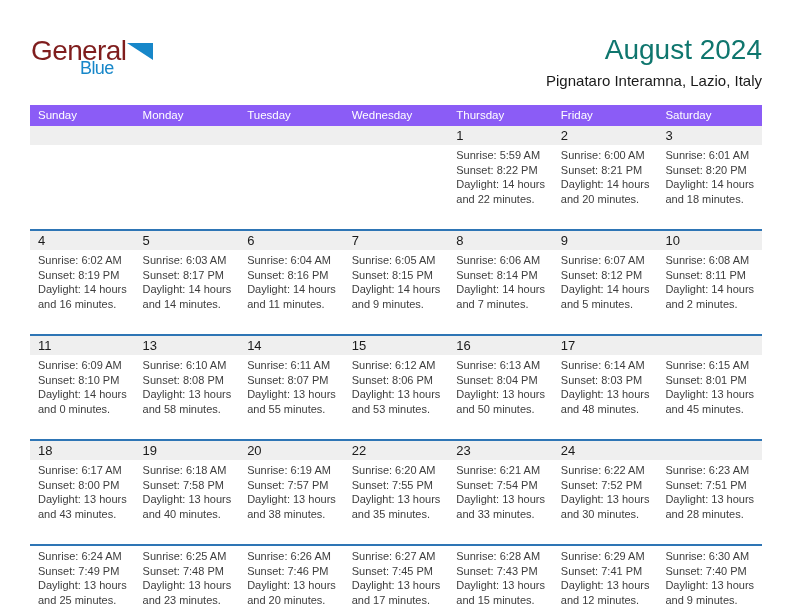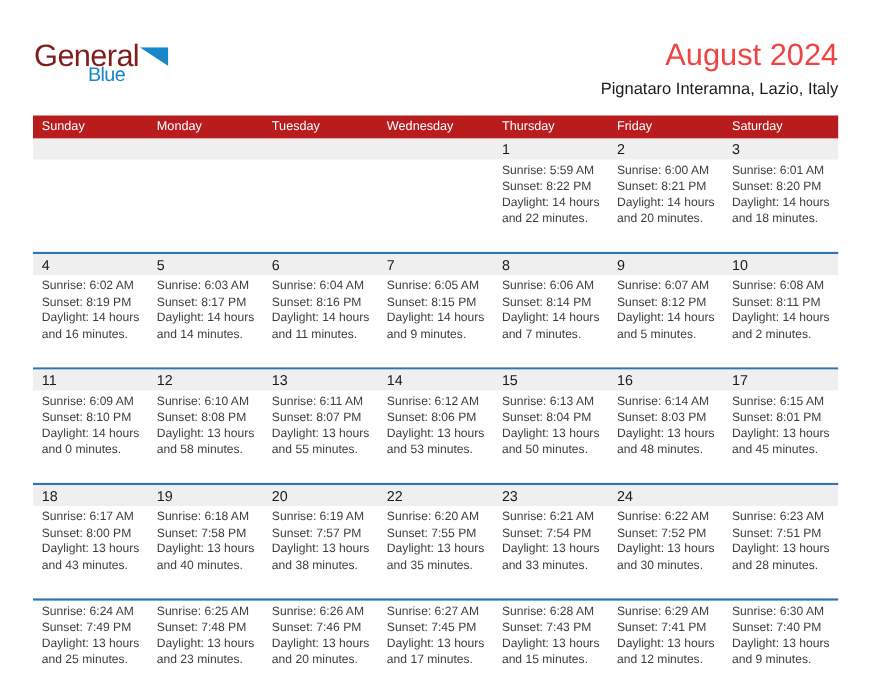--- a/index.html
+++ b/index.html
@@ -12,29 +12,29 @@
   }
 
   
   .logo { position:absolute; left:31px; top:40px; }
   .logo-top { display:flex; align-items:flex-start; }
   .logo-general { font-size:28px; line-height:22px; color:#7f1d1d; letter-spacing:-0.6px;text-align:center; }
   .logo-triangle { margin-left:1px; margin-top:3px; }
   .logo-blue { font-size:18px; line-height:20px; color:#1787c9; letter-spacing:-0.6px; margin-left:49px; margin-top:-4px; }
 
   .title-block { position:absolute; top:34px; right:30px; text-align:right; }
-  .page-title { font-size:28px; line-height:32px; font-weight:400; color:#ef4444; }
+  .page-title { font-size:28px; line-height:32px; font-weight:400; color:#0f766e; }
   .page-subtitle { font-size:15px; line-height:18px; font-weight:400; color:#1a1a1a; margin-top:6px; }
 
   
   .calendar { position:absolute; left:30px; top:105px; width:732px; }
 
   .weekday-row {
     display:grid; grid-template-columns:repeat(7,1fr);
-    background:#b91c1c; height:21px;
+    background:#8b5cf6; height:21px;
   }
   .wd { color:#ffffff; font-size:11.5px; line-height:21px; padding-left:8px; white-space:nowrap; overflow:hidden; }
 
   .week:not(:first-child) { border-top:2px solid #2e75b5; }
 
   .band {
     display:grid; grid-template-columns:repeat(7,1fr);
     background:#efefef; height:19px;
   }
   .dnum { font-size:13px; line-height:19px; padding-left:8px; color:#1a1a1a; }
@@ -158,21 +158,20 @@
             <div class="dline">Sunrise: 6:08 AM</div>
             <div class="dline">Sunset: 8:11 PM</div>
             <div class="dline">Daylight: 14 hours</div>
             <div class="dline">and 2 minutes.</div>
           </div>
         </div>
       </div>
       <div class="week">
         <div class="band">
           <div class="dnum">11</div>
-          <div class="dnum">12</div>
           <div class="dnum">13</div>
           <div class="dnum">14</div>
           <div class="dnum">15</div>
           <div class="dnum">16</div>
           <div class="dnum">17</div>
         </div>
         <div class="wbody">
           <div class="dcell">
             <div class="dline">Sunrise: 6:09 AM</div>
             <div class="dline">Sunset: 8:10 PM</div>

